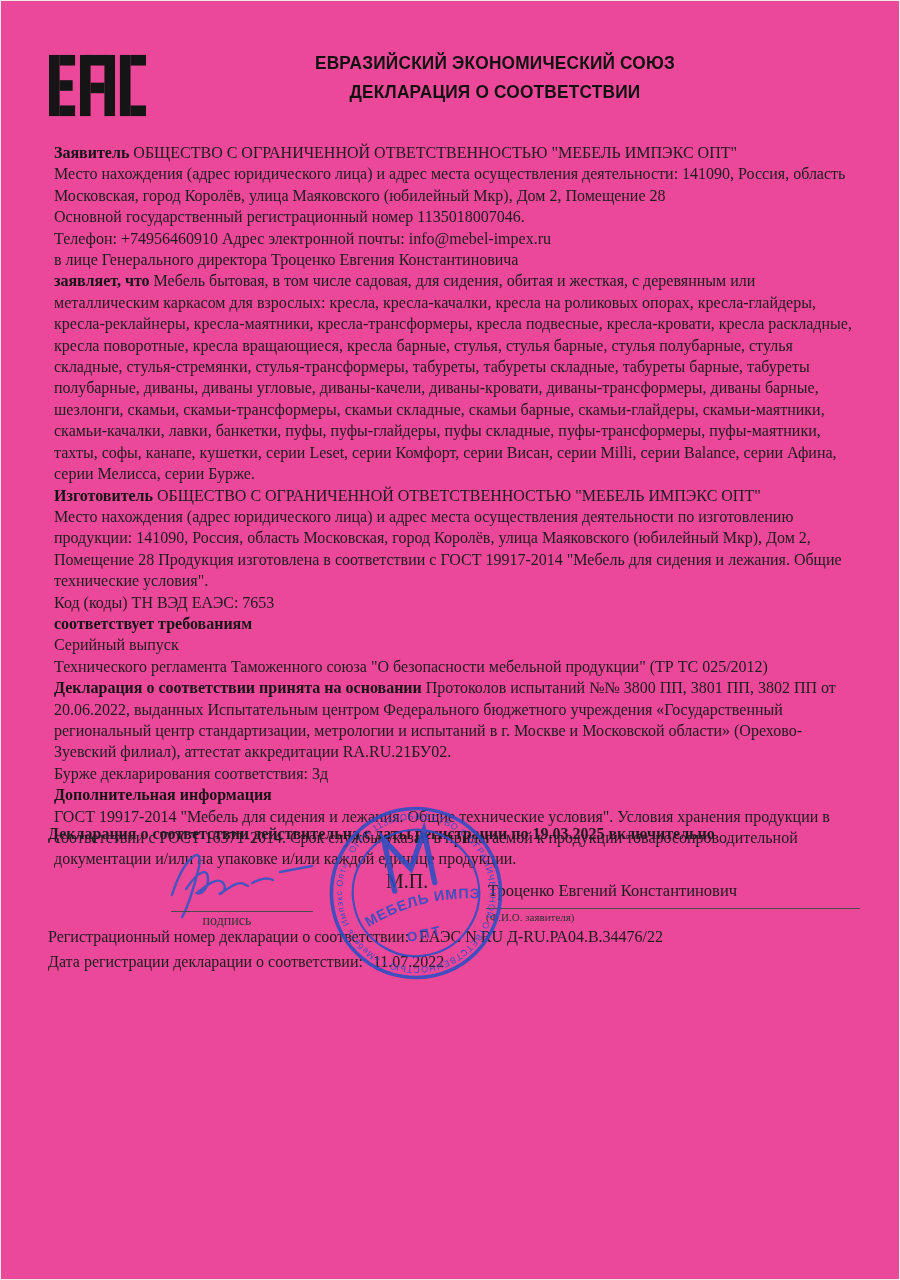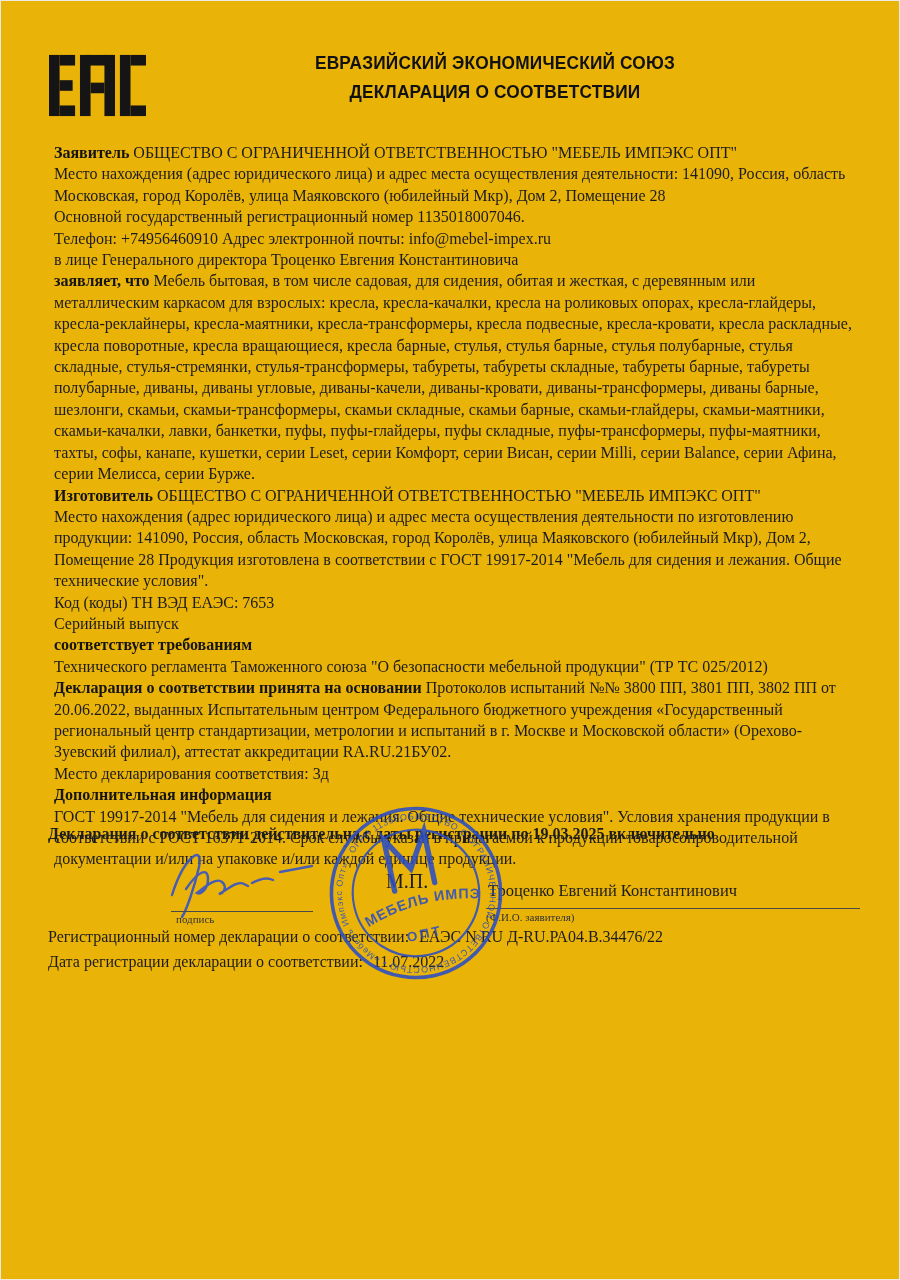--- a/index.html
+++ b/index.html
@@ -1,39 +1,39 @@
 <!DOCTYPE html>
 <html lang="ru"><head>
 <meta charset="utf-8">
 <style>
   html,body{margin:0;padding:0;background:#ffffff;}
   .page{
     position:relative;
     width:900px;height:1280px;
-    background:#eab308;
+    background:#ec4899;
     border:1px solid #edebe5;
     box-sizing:border-box;
     overflow:hidden;
     font-family:"Liberation Serif","DejaVu Serif",serif;
     color:#1c1c1e;
   }
   
   .eac-logo{position:absolute;top:47px;left:48px;width:97px;height:75px;}
   .header{position:absolute;top:48px;left:150px;right:60px;text-align:center;
     font-family:"Liberation Sans","DejaVu Sans",sans-serif;font-weight:bold;color:#111;}
   .header .h-line{font-size:18px;line-height:29px;letter-spacing:.2px;transform:scaleX(.96);transform-origin:center;}
   
   .content{position:absolute;top:141px;left:53px;width:810px;font-size:16px;line-height:21.4px;}
   .content p{margin:0;}
   .content b{font-weight:bold;color:#141416;}
   
   .bottom{position:absolute;left:47px;top:822px;width:810px;height:190px;font-size:16px;}
   .validity{position:absolute;left:0;top:0;width:810px;font-weight:bold;line-height:21px;}
   .sig-line{position:absolute;left:123px;top:88px;width:142px;border-top:1.6px solid #4a4a4a;}
-  .sig-caption{position:absolute;left:128px;top:90px;width:142px;font-size:11px;color:#333;}
+  .sig-caption{position:absolute;left:108px;top:90px;width:142px;text-align:center;font-size:14px;color:#333;}
   .signature-svg{position:absolute;left:108px;top:16px;width:175px;height:80px;}
   .mp{position:absolute;left:338px;top:47px;font-size:20px;color:#1c1c1e;}
   .fio-name{position:absolute;left:440px;top:58px;width:372px;text-align:left;font-size:16.5px;}
   .fio-line{position:absolute;left:438px;top:85px;width:374px;border-top:1.6px solid #4a4a4a;}
   .fio-caption{position:absolute;left:438px;top:88px;width:374px;text-align:left;font-size:11px;color:#333;}
   .reg-line{position:absolute;left:0;width:810px;font-weight:normal;line-height:24px;}
   .reg-1{top:102px;}
   .reg-2{top:127px;}
   .reg-value{margin-left:10px;}
   
@@ -72,25 +72,25 @@
   <div class="content">
     <p><b>Заявитель</b> <span>ОБЩЕСТВО С ОГРАНИЧЕННОЙ ОТВЕТСТВЕННОСТЬЮ "МЕБЕЛЬ ИМПЭКС ОПТ"</span></p>
     <p>Место нахождения (адрес юридического лица) и адрес места осуществления деятельности: 141090, Россия, область Московская, город Королёв, улица Маяковского (юбилейный Мкр), Дом 2, Помещение 28</p>
     <p>Основной государственный регистрационный номер 1135018007046.</p>
     <p>Телефон: +74956460910 Адрес электронной почты: info@mebel-impex.ru</p>
     <p>в лице Генерального директора Троценко Евгения Константиновича</p>
     <p><b>заявляет, что</b> <span>Мебель бытовая, в том числе садовая, для сидения, обитая и жесткая, с деревянным или металлическим каркасом для взрослых: кресла, кресла-качалки, кресла на роликовых опорах, кресла-глайдеры, кресла-реклайнеры, кресла-маятники, кресла-трансформеры, кресла подвесные, кресла-кровати, кресла раскладные, кресла поворотные, кресла вращающиеся, кресла барные, стулья, стулья барные, стулья полубарные, стулья складные, стулья-стремянки, стулья-трансформеры, табуреты, табуреты складные, табуреты барные, табуреты полубарные, диваны, диваны угловые, диваны-качели, диваны-кровати, диваны-трансформеры, диваны барные, шезлонги, скамьи, скамьи-трансформеры, скамьи складные, скамьи барные, скамьи-глайдеры, скамьи-маятники, скамьи-качалки, лавки, банкетки, пуфы, пуфы-глайдеры, пуфы складные, пуфы-трансформеры, пуфы-маятники, тахты, софы, канапе, кушетки, серии Leset, серии Комфорт, серии Висан, серии Milli, серии Balance, серии Афина, серии Мелисса, серии Бурже.</span></p>
     <p><b>Изготовитель</b> <span>ОБЩЕСТВО С ОГРАНИЧЕННОЙ ОТВЕТСТВЕННОСТЬЮ "МЕБЕЛЬ ИМПЭКС ОПТ"</span></p>
     <p>Место нахождения (адрес юридического лица) и адрес места осуществления деятельности по изготовлению продукции: 141090, Россия, область Московская, город Королёв, улица Маяковского (юбилейный Мкр), Дом 2, Помещение 28 Продукция изготовлена в соответствии с ГОСТ 19917-2014 "Мебель для сидения и лежания. Общие технические условия".</p>
     <p>Код (коды) ТН ВЭД ЕАЭС: 7653</p>
+    <p><b>соответствует требованиям</b></p>
     <p>Серийный выпуск</p>
-    <p><b>соответствует требованиям</b></p>
     <p>Технического регламента Таможенного союза "О безопасности мебельной продукции" (ТР ТС 025/2012)</p>
     <p><b>Декларация о соответствии принята на основании</b> <span>Протоколов испытаний №№ 3800 ПП, 3801 ПП, 3802 ПП от 20.06.2022, выданных Испытательным центром Федерального бюджетного учреждения «Государственный региональный центр стандартизации, метрологии и испытаний в г. Москве и Московской области» (Орехово-Зуевский филиал), аттестат аккредитации RA.RU.21БУ02.</span></p>
-    <p>Место декларирования соответствия: 3д</p>
+    <p>Бурже декларирования соответствия: 3д</p>
     <p><b>Дополнительная информация</b></p>
     <p>ГОСТ 19917-2014 "Мебель для сидения и лежания. Общие технические условия". Условия хранения продукции в соответствии с ГОСТ 16371-2014. Срок службы указан в прилагаемой к продукции товаросопроводительной документации и/или на упаковке и/или каждой единице продукции.</p>
   </div>
 
   <div class="bottom">
     <div class="validity">Декларация о соответствии действительна с даты регистрации по 19.03.2025 включительно</div>
 
     <svg class="signature-svg" viewBox="0 0 175 80" aria-hidden="true">
       <g fill="none" stroke="#3a55c2" stroke-width="2.4" stroke-linecap="round" opacity="0.92">
         <path d="M16,56 C28,18 48,4 43,28 C38,50 30,72 26,78"></path>

